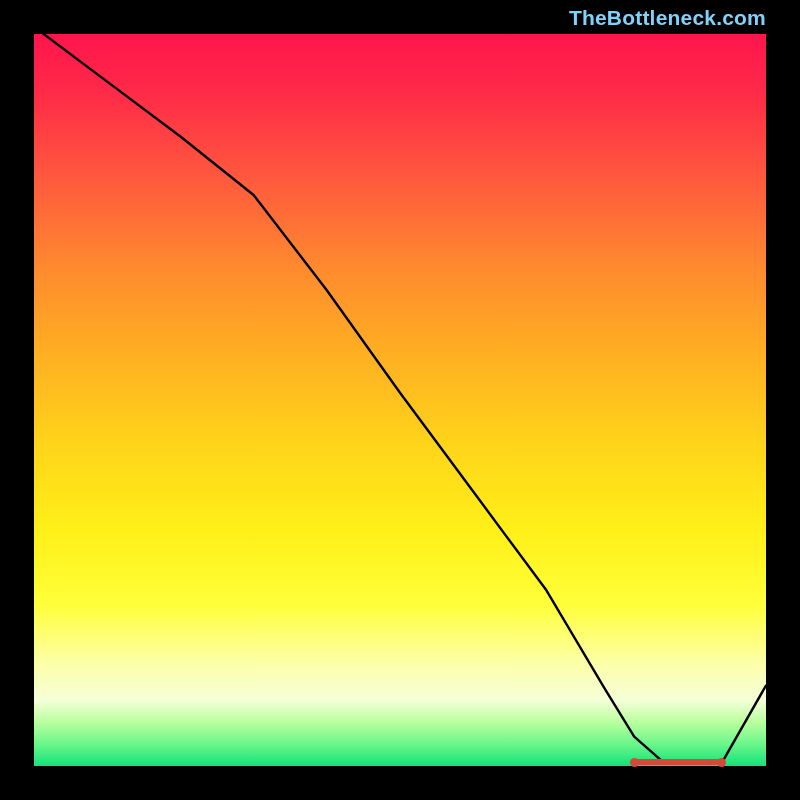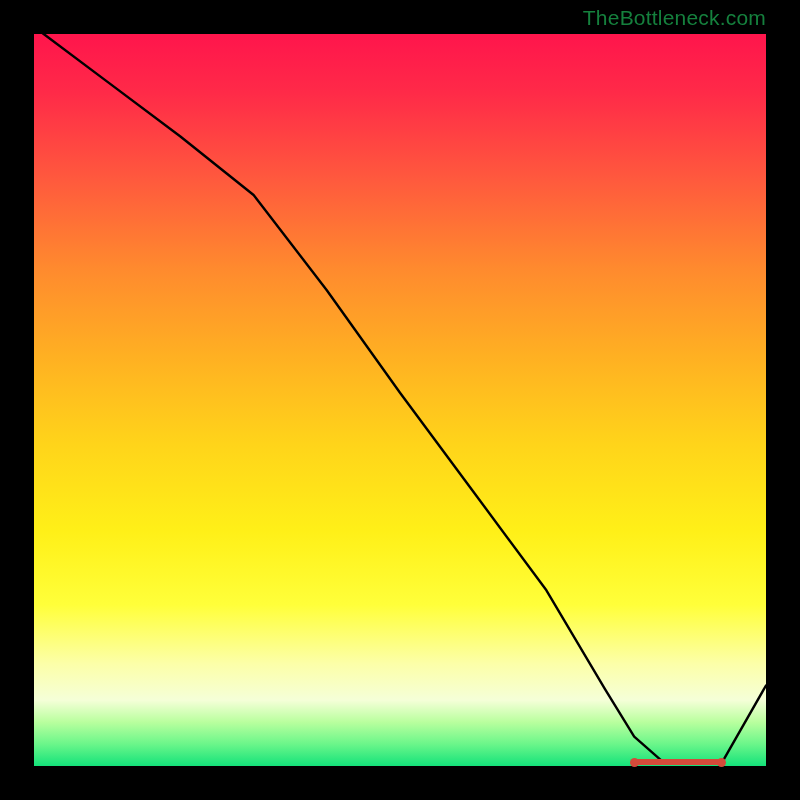--- a/index.html
+++ b/index.html
@@ -30,23 +30,23 @@
       #f5ffd8 91%,
       #b9ff9e 94%,
       #6bf68a 97%,
       #14e27a 100%
     );
   }
   .watermark {
     position: absolute;
     top: 6px;
     right: 34px;
-    color: #15803d;
+    color: #7dd3fc;
     font-size: 21px;
-    font-weight: 400;
+    font-weight: 700;
     letter-spacing: 0.2px;
     user-select: none;
   }
   svg.curve {
     position: absolute;
     left: 0;
     top: 0;
     width: 732px;
     height: 732px;
     overflow: visible;

